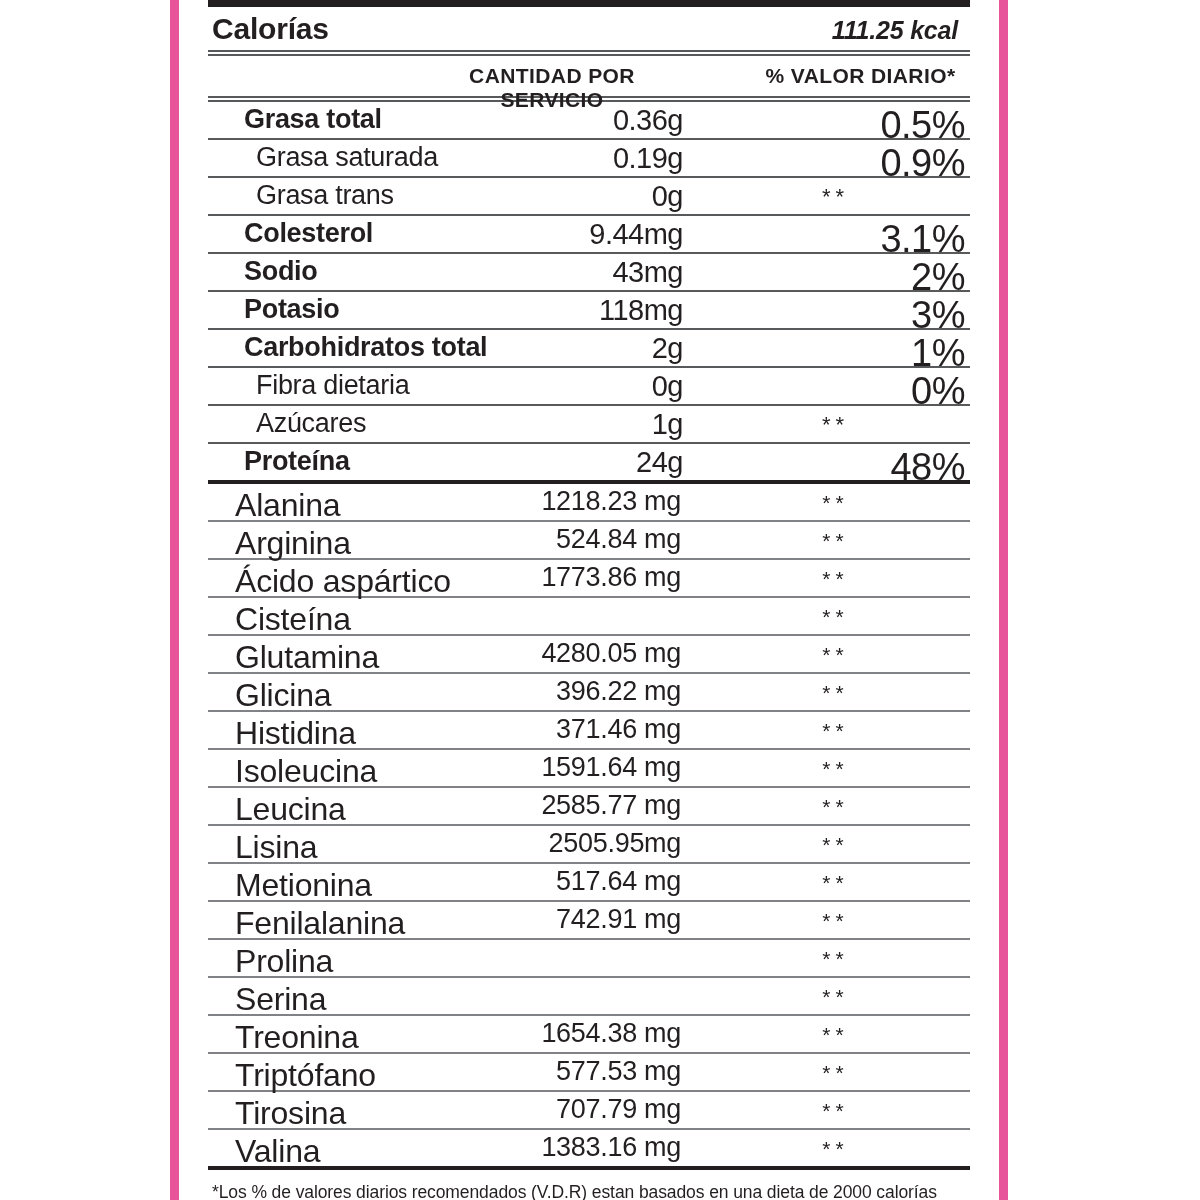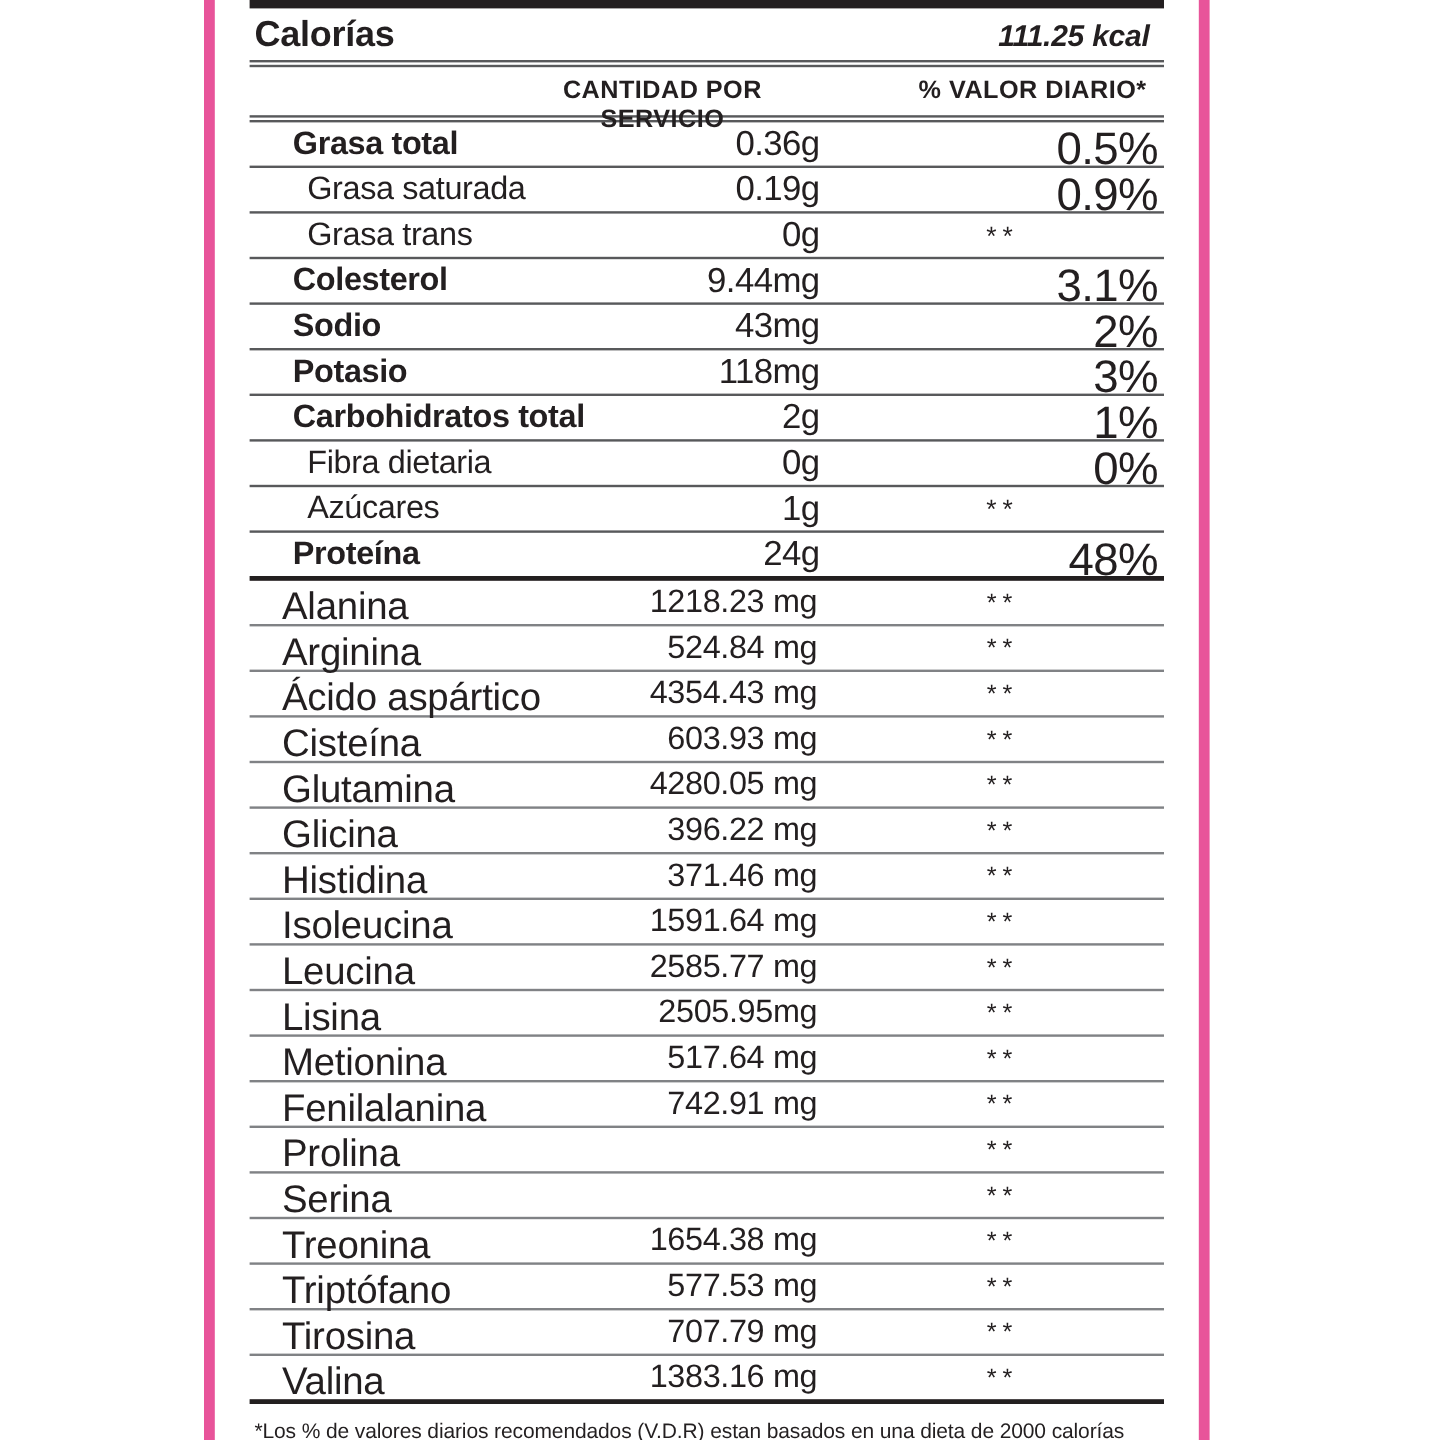--- a/index.html
+++ b/index.html
@@ -275,27 +275,26 @@
         </div>
         <div class="rule-hair"></div>
         <div class="arow">
           <span class="nm">Arginina</span>
           <span class="amt">524.84 mg</span>
           <span class="dv">**</span>
         </div>
         <div class="rule-hair"></div>
         <div class="arow">
           <span class="nm">Ácido aspártico</span>
-          <span class="amt">4354.43 mg</span>
+          <span class="amt">1773.86 mg</span>
           <span class="dv">**</span>
         </div>
         <div class="rule-hair"></div>
         <div class="arow">
           <span class="nm">Cisteína</span>
-          <span class="amt">603.93 mg</span>
           <span class="dv">**</span>
         </div>
         <div class="rule-hair"></div>
         <div class="arow">
           <span class="nm">Glutamina</span>
           <span class="amt">4280.05 mg</span>
           <span class="dv">**</span>
         </div>
         <div class="rule-hair"></div>
         <div class="arow">

